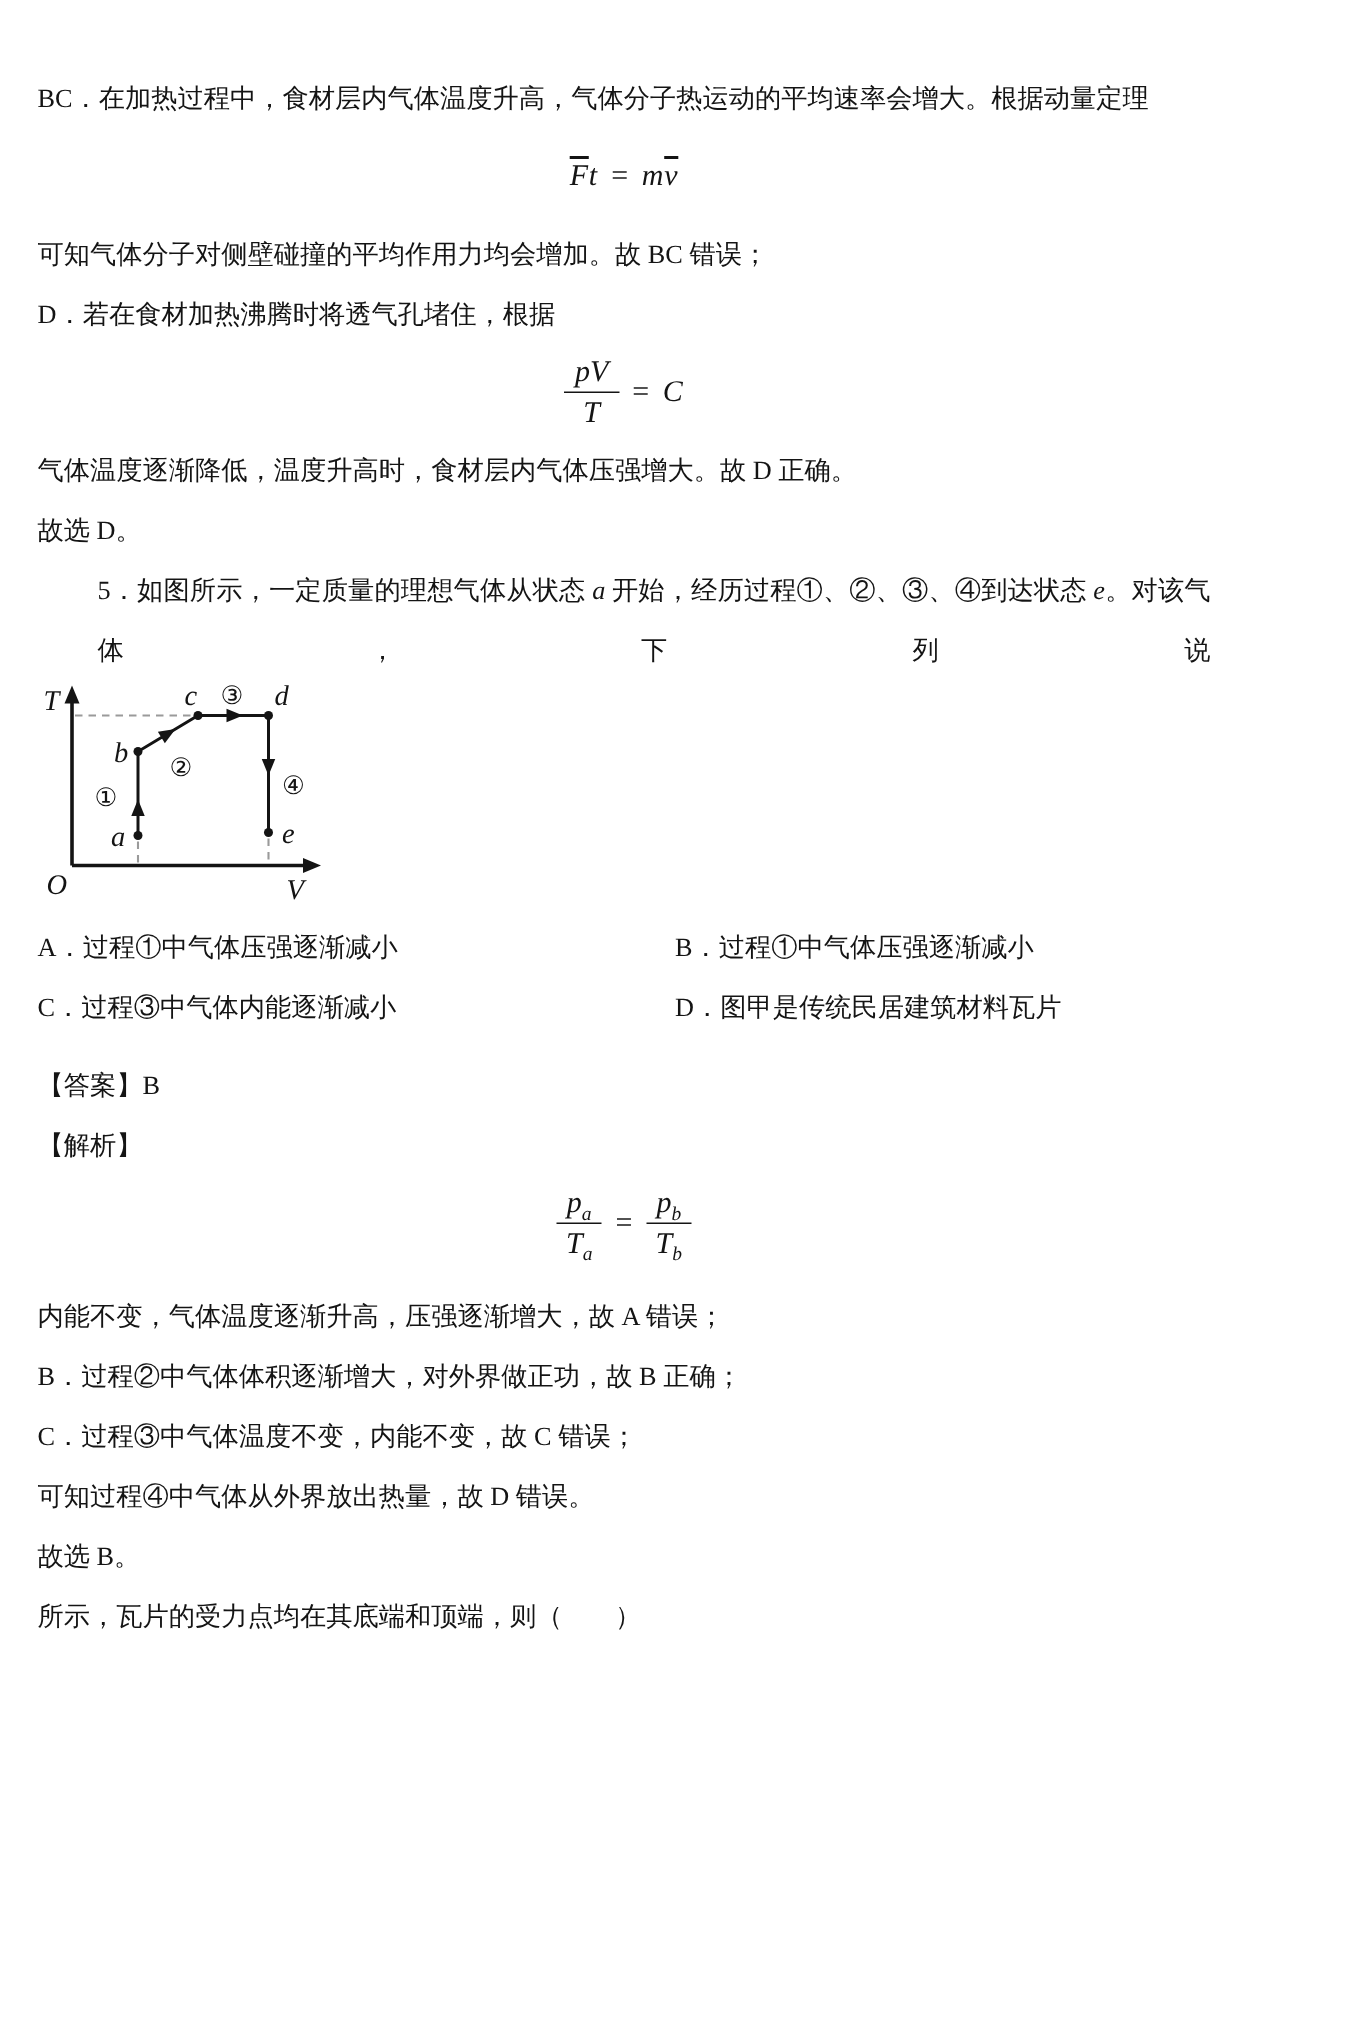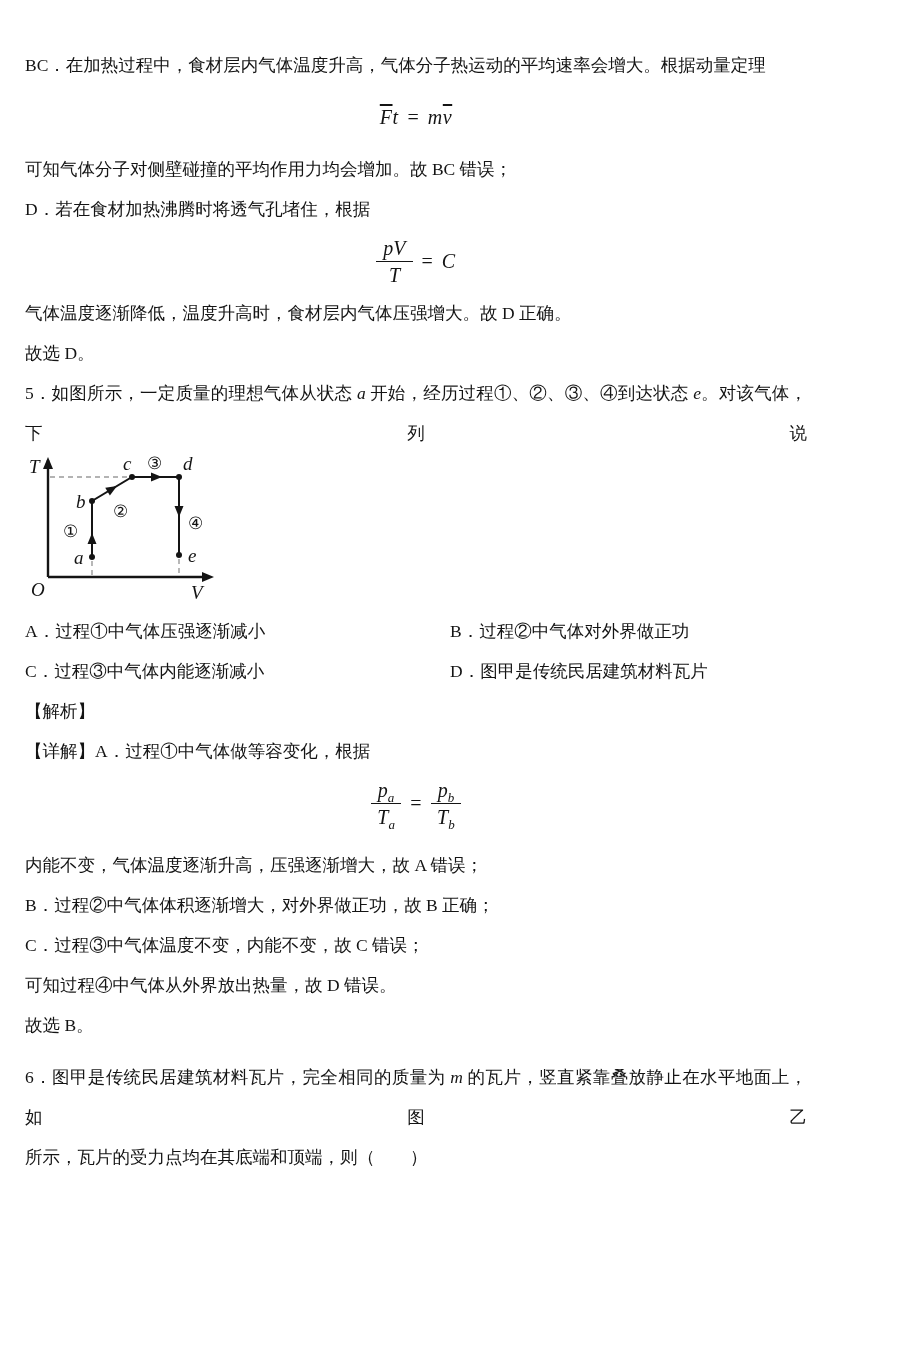--- a/index.html
+++ b/index.html
@@ -5,21 +5,21 @@
   html, body { margin: 0; padding: 0; }
   body {
     width: 900px; min-height: 1358px;
     background: #ffffff; color: #141414;
     font-family: "Liberation Serif", "DejaVu Serif", serif;
     font-size: 17.5px;
     overflow: hidden;
   }
   .page { width: 832px; min-height: 1358px; box-sizing: border-box; padding: 45px 25px 30px 25px; }
   .line { line-height: 40px; margin: 0; }
-  .just { text-align: justify; text-align-last: justify; }
+  .just { text-align: justify; text-align-last: justify; margin-left: 40px; }
   .it { font-style: italic; }
 
   
   .formula-row {
     display: flex; align-items: center; justify-content: center;
     height: 64px; font-size: 20px; color: #141414;
   }
   .formula-row .tok { font-style: italic; letter-spacing: 0.5px; }
   .formula-row .ovl { text-decoration: overline; }
   .formula-row .eq { margin: 0 9px; font-style: normal; }
@@ -114,44 +114,43 @@
       <text x="163" y="109">e</text>
       <text class="circ" x="38" y="84">①</text>
       <text class="circ" x="88" y="64">②</text>
       <text class="circ" x="122" y="16">③</text>
       <text class="circ" x="163" y="76">④</text>
     </svg>
   </div>
 
   <div class="opt-row" id="opt-row-1">
     <span class="opt-left">A．过程①中气体压强逐渐减小</span>
-    <span>B．过程②中气体对外界做正功</span>
+    <span>B．过程①中气体压强逐渐减小</span>
   </div>
   <div class="opt-row">
     <span class="opt-left">C．过程③中气体内能逐渐减小</span>
     <span>D．图甲是传统民居建筑材料瓦片</span>
   </div>
 
+  <p class="line mt12">【答案】B</p>
   <p class="line">【解析】</p>
-  <p class="line">【详解】A．过程①中气体做等容变化，根据</p>
 
   <div class="formula-row">
     <span class="frac">
       <span class="num"><span class="it">p</span><sub>a</sub></span>
       <span class="den"><span class="it">T</span><sub>a</sub></span>
     </span>
     <span class="eq">=</span>
     <span class="frac">
       <span class="num"><span class="it">p</span><sub>b</sub></span>
       <span class="den"><span class="it">T</span><sub>b</sub></span>
     </span>
   </div>
 
   <p class="line mt10">内能不变，气体温度逐渐升高，压强逐渐增大，故 A 错误；</p>
   <p class="line">B．过程②中气体体积逐渐增大，对外界做正功，故 B 正确；</p>
   <p class="line">C．过程③中气体温度不变，内能不变，故 C 错误；</p>
   <p class="line">可知过程④中气体从外界放出热量，故 D 错误。</p>
   <p class="line">故选 B。</p>
 
-  <p class="line just mt12"><span>6．图甲是传统民居建筑材料瓦片，完全相同的质量为 </span><span class="it">m</span><span> 的瓦片，竖直紧靠叠放静止在水平地面上，如图乙</span></p>
   <p class="line">所示，瓦片的受力点均在其底端和顶端，则（　　）</p>
 
 </div>
 
 </body></html>

